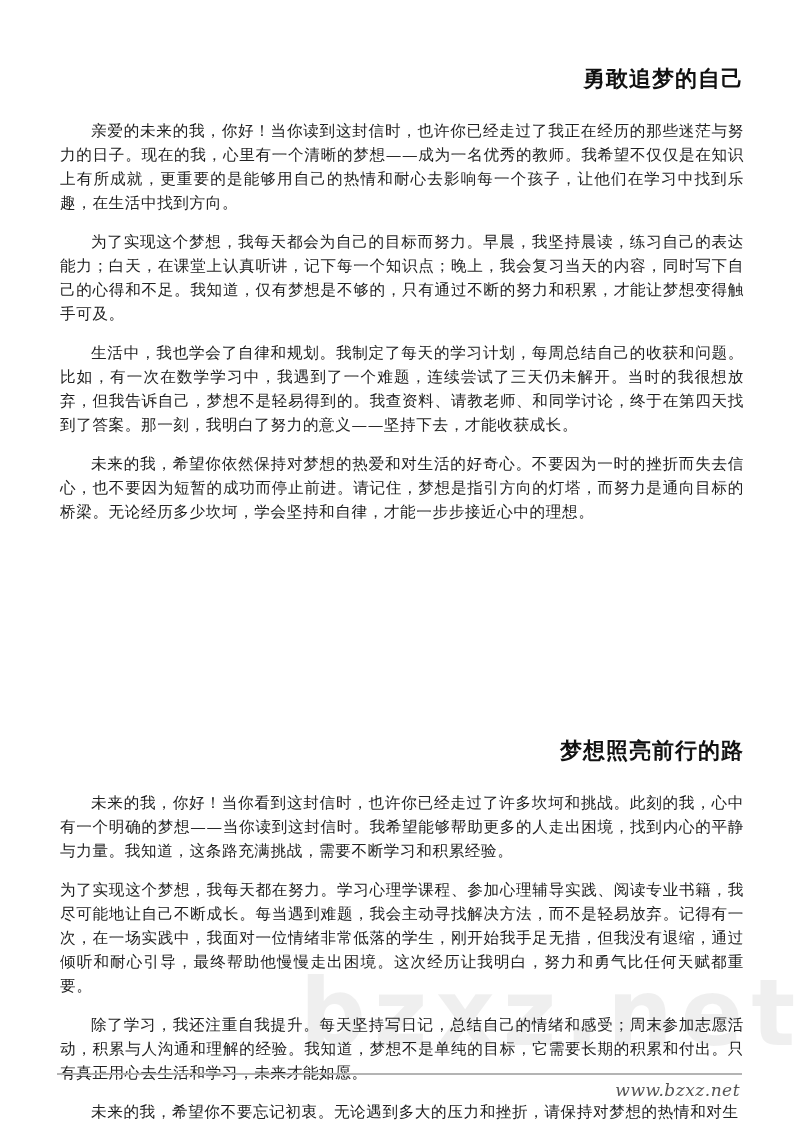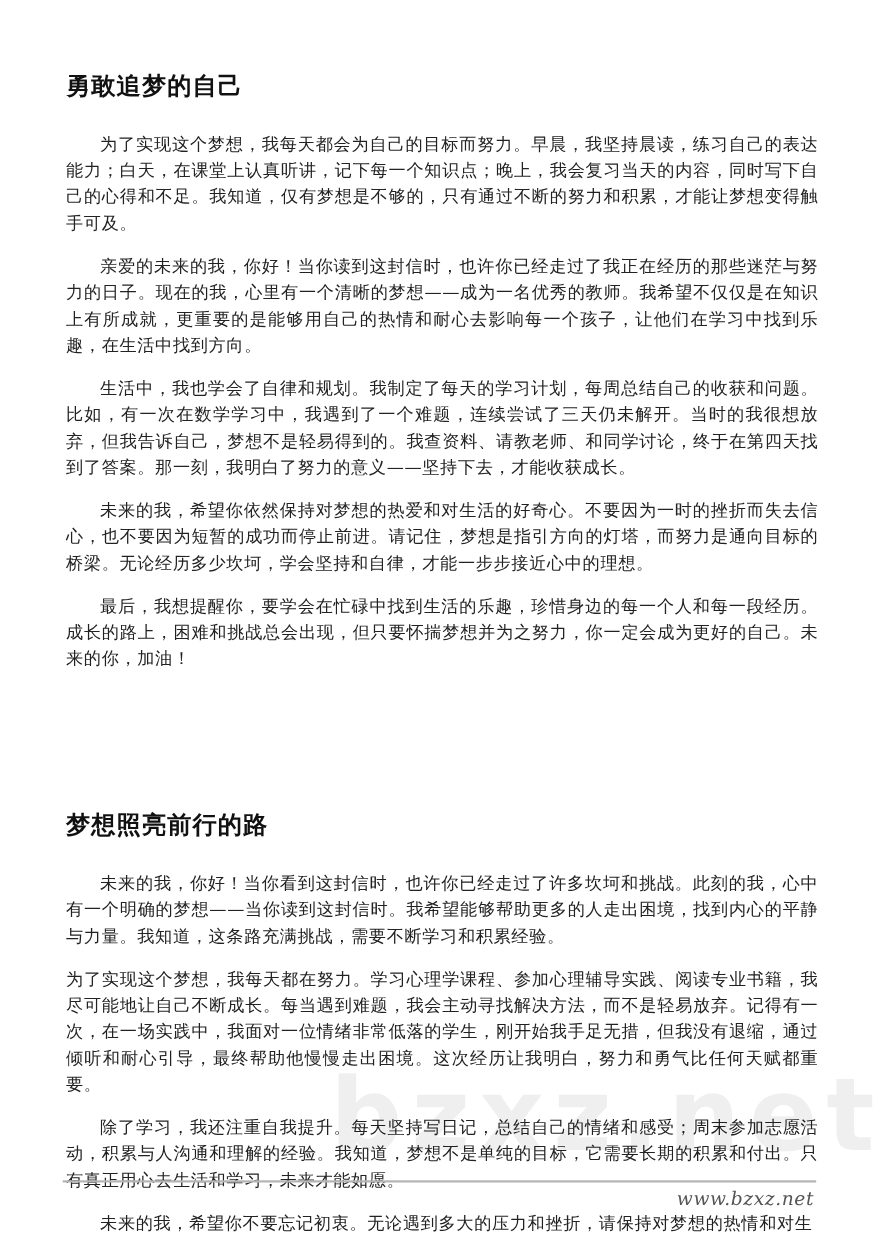--- a/index.html
+++ b/index.html
@@ -18,21 +18,21 @@
     .page {
       position: absolute;
       left: 60px;
       top: 0;
       width: 684px;
     }
     .article {
       position: relative;
     }
     .article-title {
-      text-align: left;
+      text-align: right;
       font-family: "DejaVu Sans", "Liberation Sans", sans-serif;
       font-weight: bold;
       font-size: 22px;
       letter-spacing: 1px;
       color: #111;
       margin: 0;
       height: 30px;
       line-height: 30px;
     }
     .para {
@@ -93,25 +93,24 @@
       letter-spacing: 0.5px;
     }
   </style>
 </head>
 <body>
 
 <div class="page">
 
   <section class="article" id="article-1">
     <h1 class="article-title">勇敢追梦的自己</h1>
+    <p class="para indent">亲爱的未来的我，你好！当你读到这封信时，也许你已经走过了我正在经历的那些迷茫与努力的日子。现在的我，心里有一个清晰的梦想——成为一名优秀的教师。我希望不仅仅是在知识上有所成就，更重要的是能够用自己的热情和耐心去影响每一个孩子，让他们在学习中找到乐趣，在生活中找到方向。</p>
     <p class="para indent">为了实现这个梦想，我每天都会为自己的目标而努力。早晨，我坚持晨读，练习自己的表达能力；白天，在课堂上认真听讲，记下每一个知识点；晚上，我会复习当天的内容，同时写下自己的心得和不足。我知道，仅有梦想是不够的，只有通过不断的努力和积累，才能让梦想变得触手可及。</p>
-    <p class="para indent">亲爱的未来的我，你好！当你读到这封信时，也许你已经走过了我正在经历的那些迷茫与努力的日子。现在的我，心里有一个清晰的梦想——成为一名优秀的教师。我希望不仅仅是在知识上有所成就，更重要的是能够用自己的热情和耐心去影响每一个孩子，让他们在学习中找到乐趣，在生活中找到方向。</p>
     <p class="para indent">生活中，我也学会了自律和规划。我制定了每天的学习计划，每周总结自己的收获和问题。比如，有一次在数学学习中，我遇到了一个难题，连续尝试了三天仍未解开。当时的我很想放弃，但我告诉自己，梦想不是轻易得到的。我查资料、请教老师、和同学讨论，终于在第四天找到了答案。那一刻，我明白了努力的意义——坚持下去，才能收获成长。</p>
     <p class="para indent">未来的我，希望你依然保持对梦想的热爱和对生活的好奇心。不要因为一时的挫折而失去信心，也不要因为短暂的成功而停止前进。请记住，梦想是指引方向的灯塔，而努力是通向目标的桥梁。无论经历多少坎坷，学会坚持和自律，才能一步步接近心中的理想。</p>
-    <p class="para indent">最后，我想提醒你，要学会在忙碌中找到生活的乐趣，珍惜身边的每一个人和每一段经历。成长的路上，困难和挑战总会出现，但只要怀揣梦想并为之努力，你一定会成为更好的自己。未来的你，加油！</p>
   </section>
 
   <section class="article" id="article-2">
     <h1 class="article-title">梦想照亮前行的路</h1>
     <p class="para indent">未来的我，你好！当你看到这封信时，也许你已经走过了许多坎坷和挑战。此刻的我，心中有一个明确的梦想——当你读到这封信时。我希望能够帮助更多的人走出困境，找到内心的平静与力量。我知道，这条路充满挑战，需要不断学习和积累经验。</p>
     <p class="para">为了实现这个梦想，我每天都在努力。学习心理学课程、参加心理辅导实践、阅读专业书籍，我尽可能地让自己不断成长。每当遇到难题，我会主动寻找解决方法，而不是轻易放弃。记得有一次，在一场实践中，我面对一位情绪非常低落的学生，刚开始我手足无措，但我没有退缩，通过倾听和耐心引导，最终帮助他慢慢走出困境。这次经历让我明白，努力和勇气比任何天赋都重要。</p>
     <p class="para indent">除了学习，我还注重自我提升。每天坚持写日记，总结自己的情绪和感受；周末参加志愿活动，积累与人沟通和理解的经验。我知道，梦想不是单纯的目标，它需要长期的积累和付出。只有真正用心去生活和学习，未来才能如愿。</p>
     <p class="para indent">未来的我，希望你不要忘记初衷。无论遇到多大的压力和挫折，请保持对梦想的热情和对生</p>
   </section>
 

